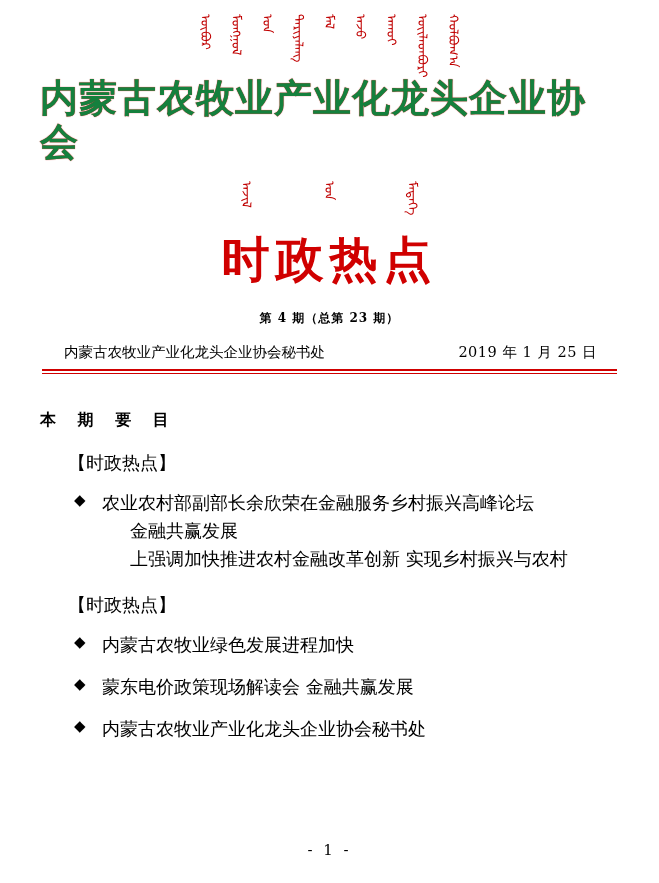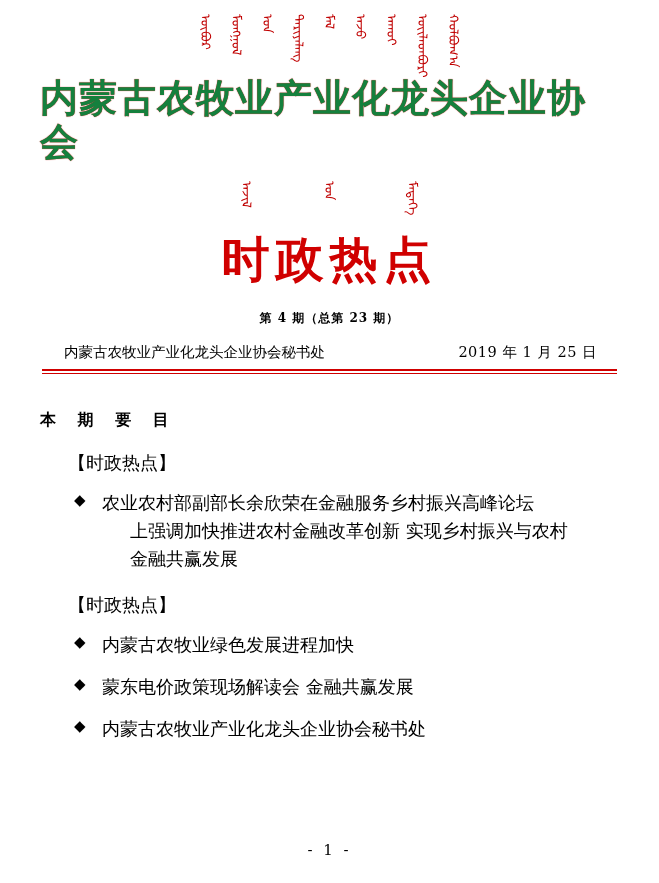--- a/index.html
+++ b/index.html
@@ -203,22 +203,22 @@
     <div class="rule-thin"></div>
   </div>
 
   <div class="toc-title">本 期 要 目</div>
 
   <div class="section-head">【时政热点】</div>
   <div class="entry">
     <span class="bullet">◆</span>
     <span class="etext">
       <span>农业农村部副部长余欣荣在金融服务乡村振兴高峰论坛</span>
+      <span class="cont">金融共赢发展</span>
       <span class="cont">上强调加快推进农村金融改革创新  实现乡村振兴与农村</span>
-      <span class="cont">金融共赢发展</span>
     </span>
   </div>
 
   <div class="section-head">【时政热点】</div>
   <div class="entry">
     <span class="bullet">◆</span>
     <span class="etext">内蒙古农牧业绿色发展进程加快</span>
   </div>
   <div class="entry">
     <span class="bullet">◆</span>

